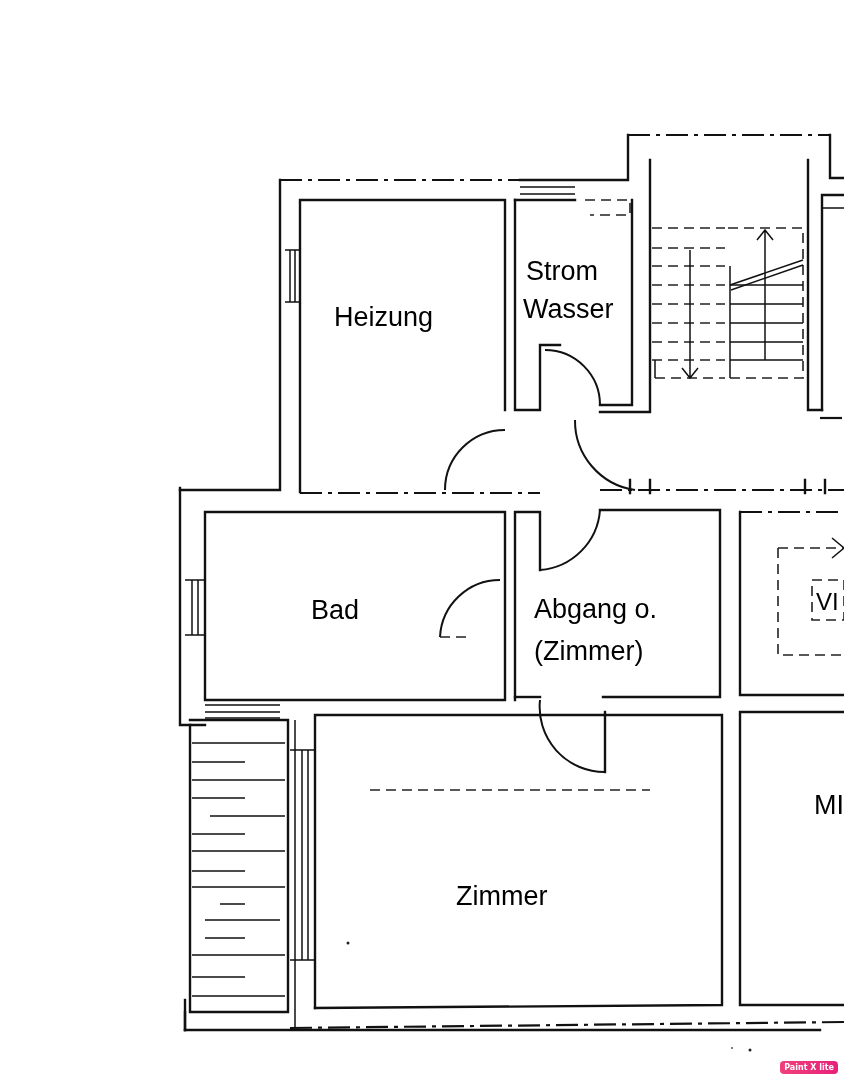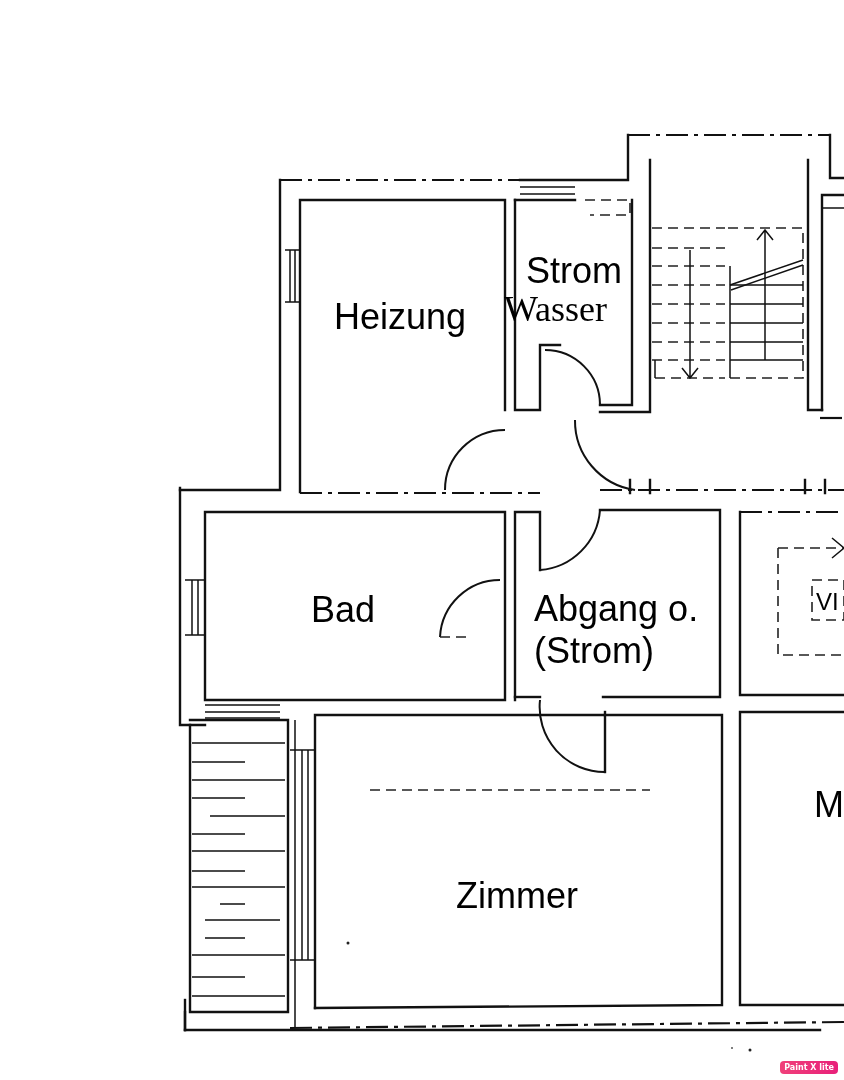--- a/index.html
+++ b/index.html
@@ -3,21 +3,21 @@
 <meta charset="utf-8">
 <style>
   html, body { margin: 0; padding: 0; background: #ffffff; }
   body { width: 844px; height: 1080px; position: relative; overflow: hidden; font-family: "Liberation Sans", sans-serif; }
   #plan { position: absolute; left: 0; top: 0; width: 844px; height: 1080px; }
   .w { stroke: #111; stroke-width: 2.4; fill: none; stroke-linecap: square; }
   .wd { stroke: #111; stroke-width: 2.2; fill: none; stroke-dasharray: 22 6 4 6; }
   .thin { stroke: #111; stroke-width: 1.5; fill: none; }
   .dsh { stroke: #222; stroke-width: 1.6; fill: none; stroke-dasharray: 10 6; }
   .arc { stroke: #111; stroke-width: 2; fill: none; }
-  .room-label { position: absolute; color: #000; font-size: 36px; line-height: 38px; white-space: nowrap; font-family: "Liberation Sans", sans-serif; }
+  .room-label { position: absolute; color: #000; font-size: 27px; line-height: 38px; white-space: nowrap; font-family: "Liberation Sans", sans-serif; }
   .badge { position: absolute; right: 6px; bottom: 6px; background: linear-gradient(90deg, #f0407a, #e8207a); color: #fff; font-size: 8px; font-weight: bold; padding: 2px 4px; border-radius: 4px; font-family: "DejaVu Sans", sans-serif; text-align: right; }
 </style>
 </head>
 <body>
 
 <svg id="plan" viewBox="0 0 844 1080" xmlns="http://www.w3.org/2000/svg">
 
   <g>
     <path class="wd" d="M280 180 L520 180"></path>
     <path class="w" d="M280 180 L280 490 L180 490"></path>
@@ -111,21 +111,21 @@
 
   <g>
     <circle cx="750" cy="1050" r="1.5" fill="#222"></circle>
     <circle cx="732" cy="1048" r="1" fill="#555"></circle>
     <circle cx="348" cy="943" r="1.5" fill="#222"></circle>
   </g>
 </svg>
 
 <div class="room-label" style="left:334px; top:298px;">Heizung</div>
 <div class="room-label" style="left:526px; top:252px;">Strom</div>
-<div class="room-label" style="left:504px; top:290px;font-family:Liberation Serif, serif;">Wasser</div>
+<div class="room-label" style="left:523px; top:290px;">Wasser</div>
 <div class="room-label" style="left:311px; top:591px;text-align:right;">Bad</div>
 <div class="room-label" style="left:534px; top:590px;">Abgang o.</div>
-<div class="room-label" style="left:534px; top:632px;">(Strom)</div>
+<div class="room-label" style="left:534px; top:632px;">(Zimmer)</div>
 <div class="room-label" style="left:456px; top:847px;margin-top:30px;">Zimmer</div>
 <div class="room-label" style="left:816px; top:583px; font-size:24px;">VI</div>
 <div class="room-label" style="left:814px; top:786px;">MI</div>
 
 <div class="badge">Paint X lite</div>
 
 </body></html>

